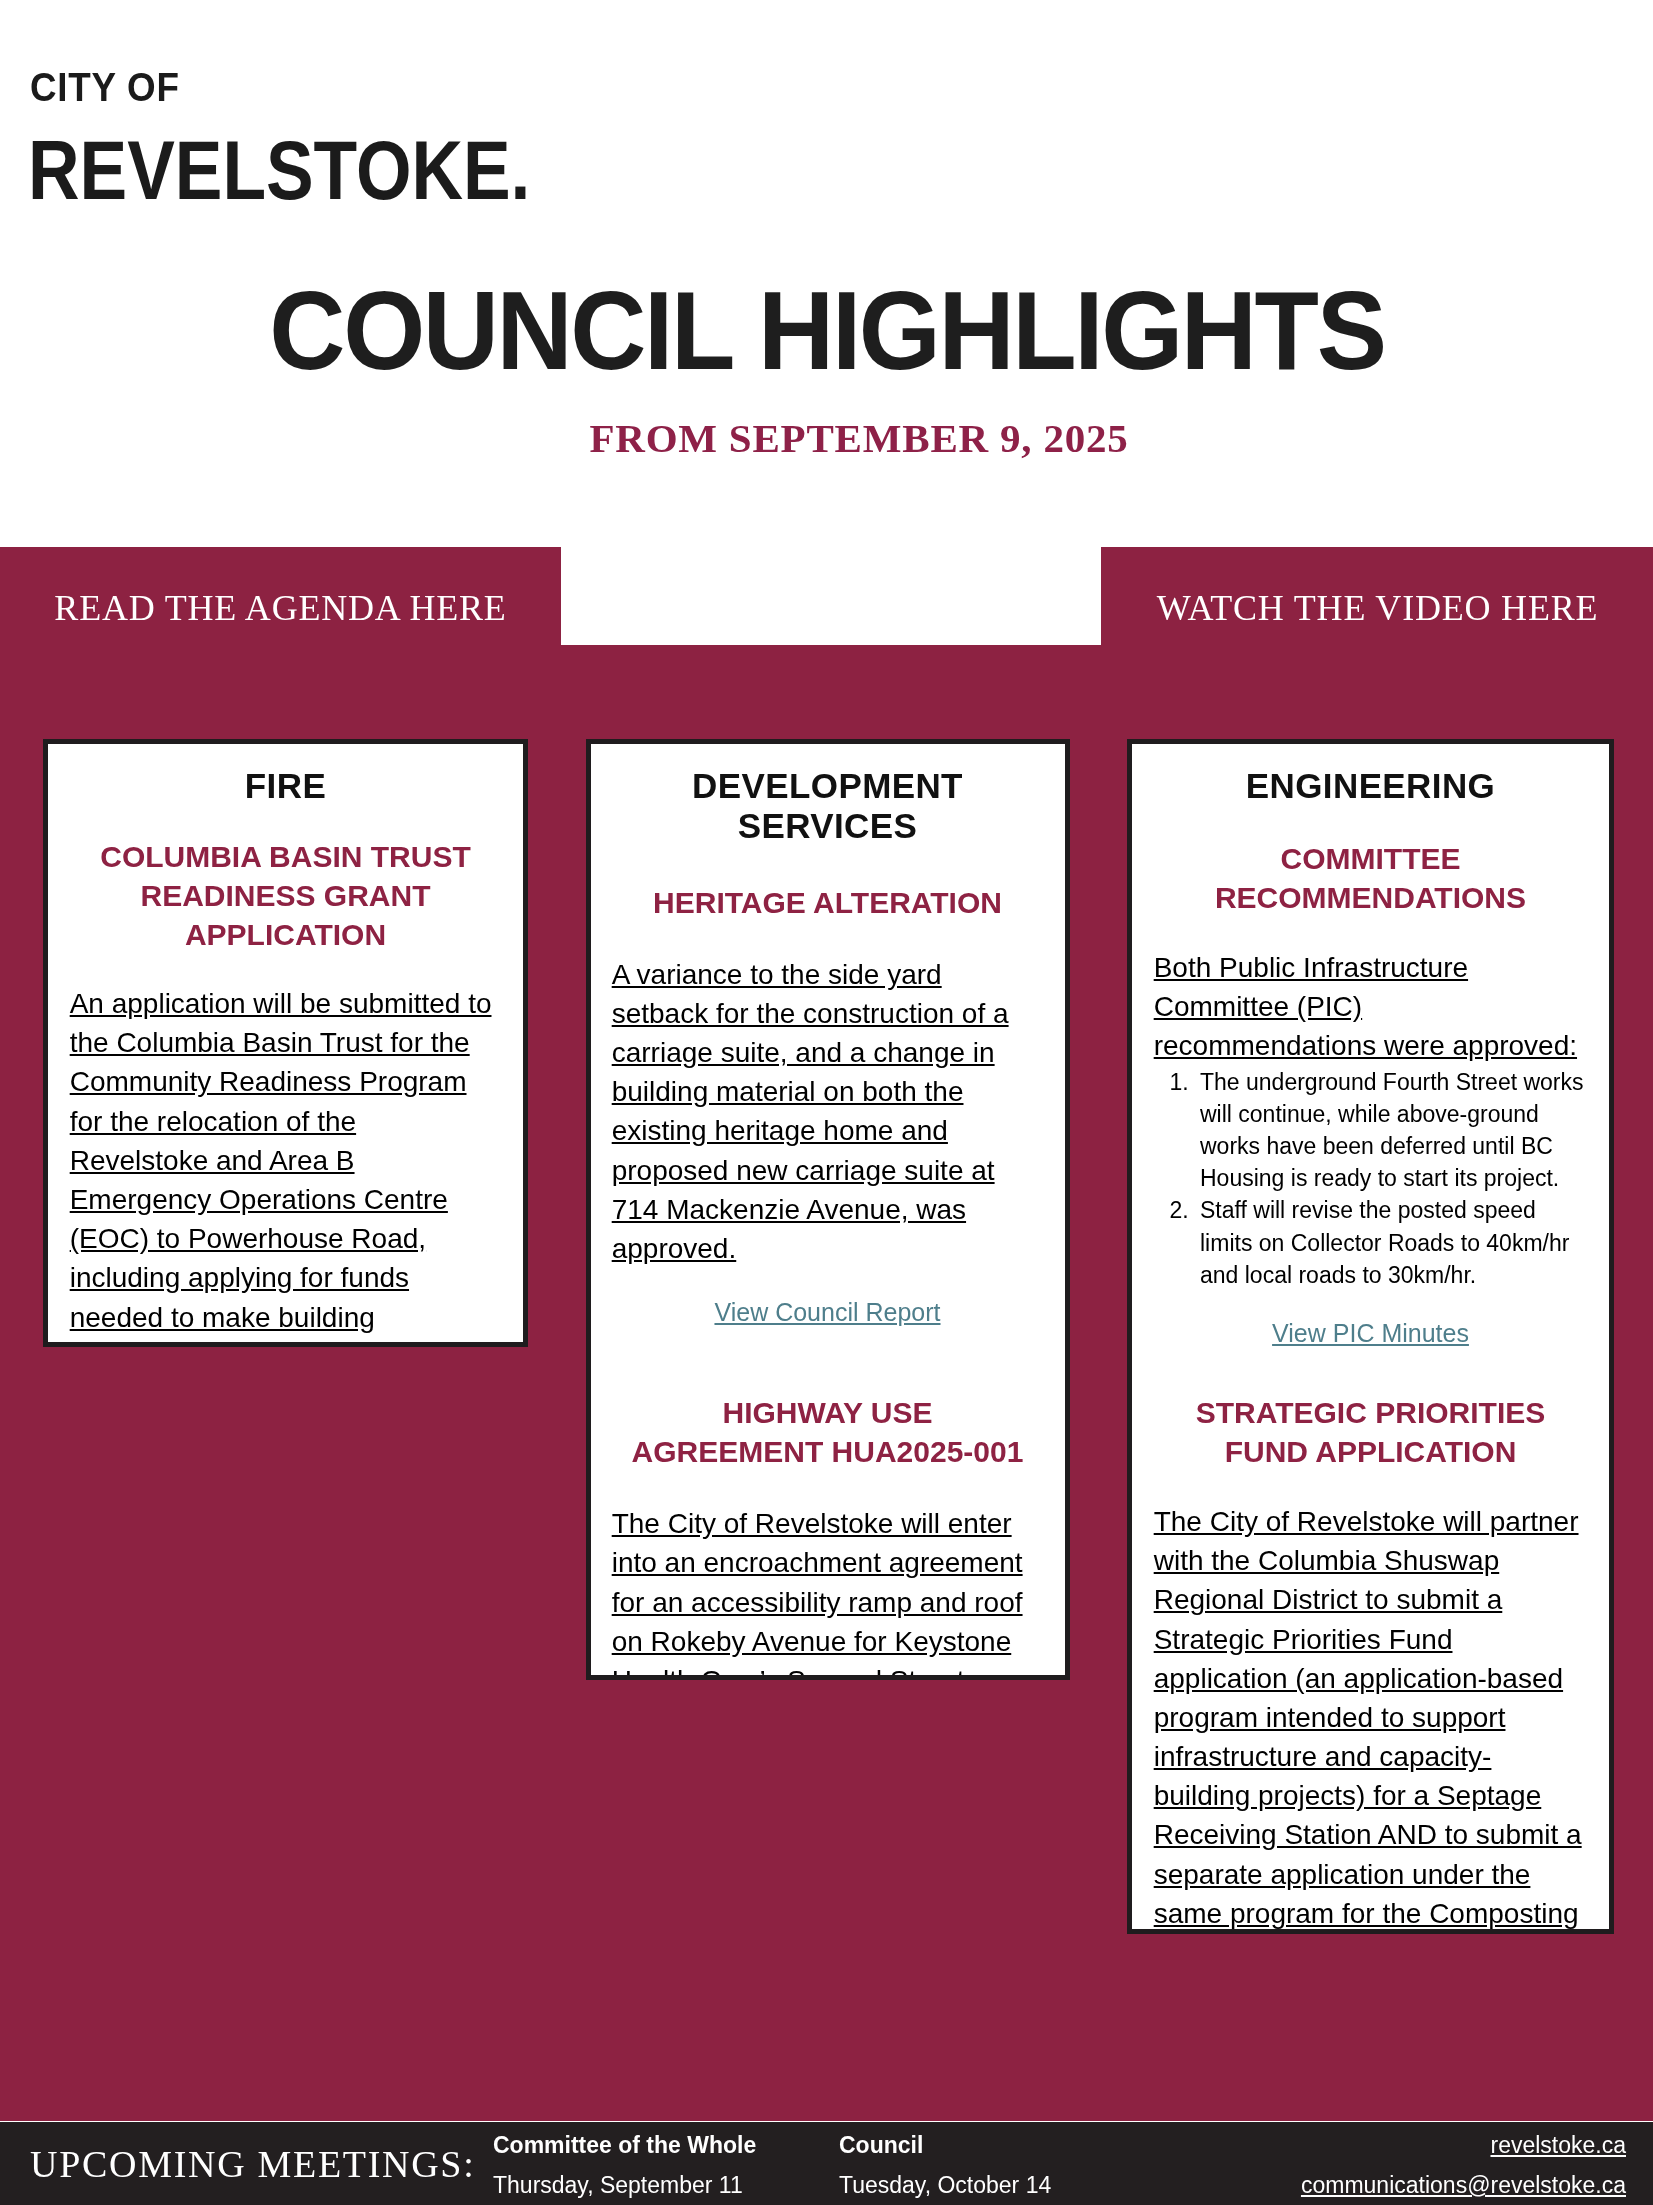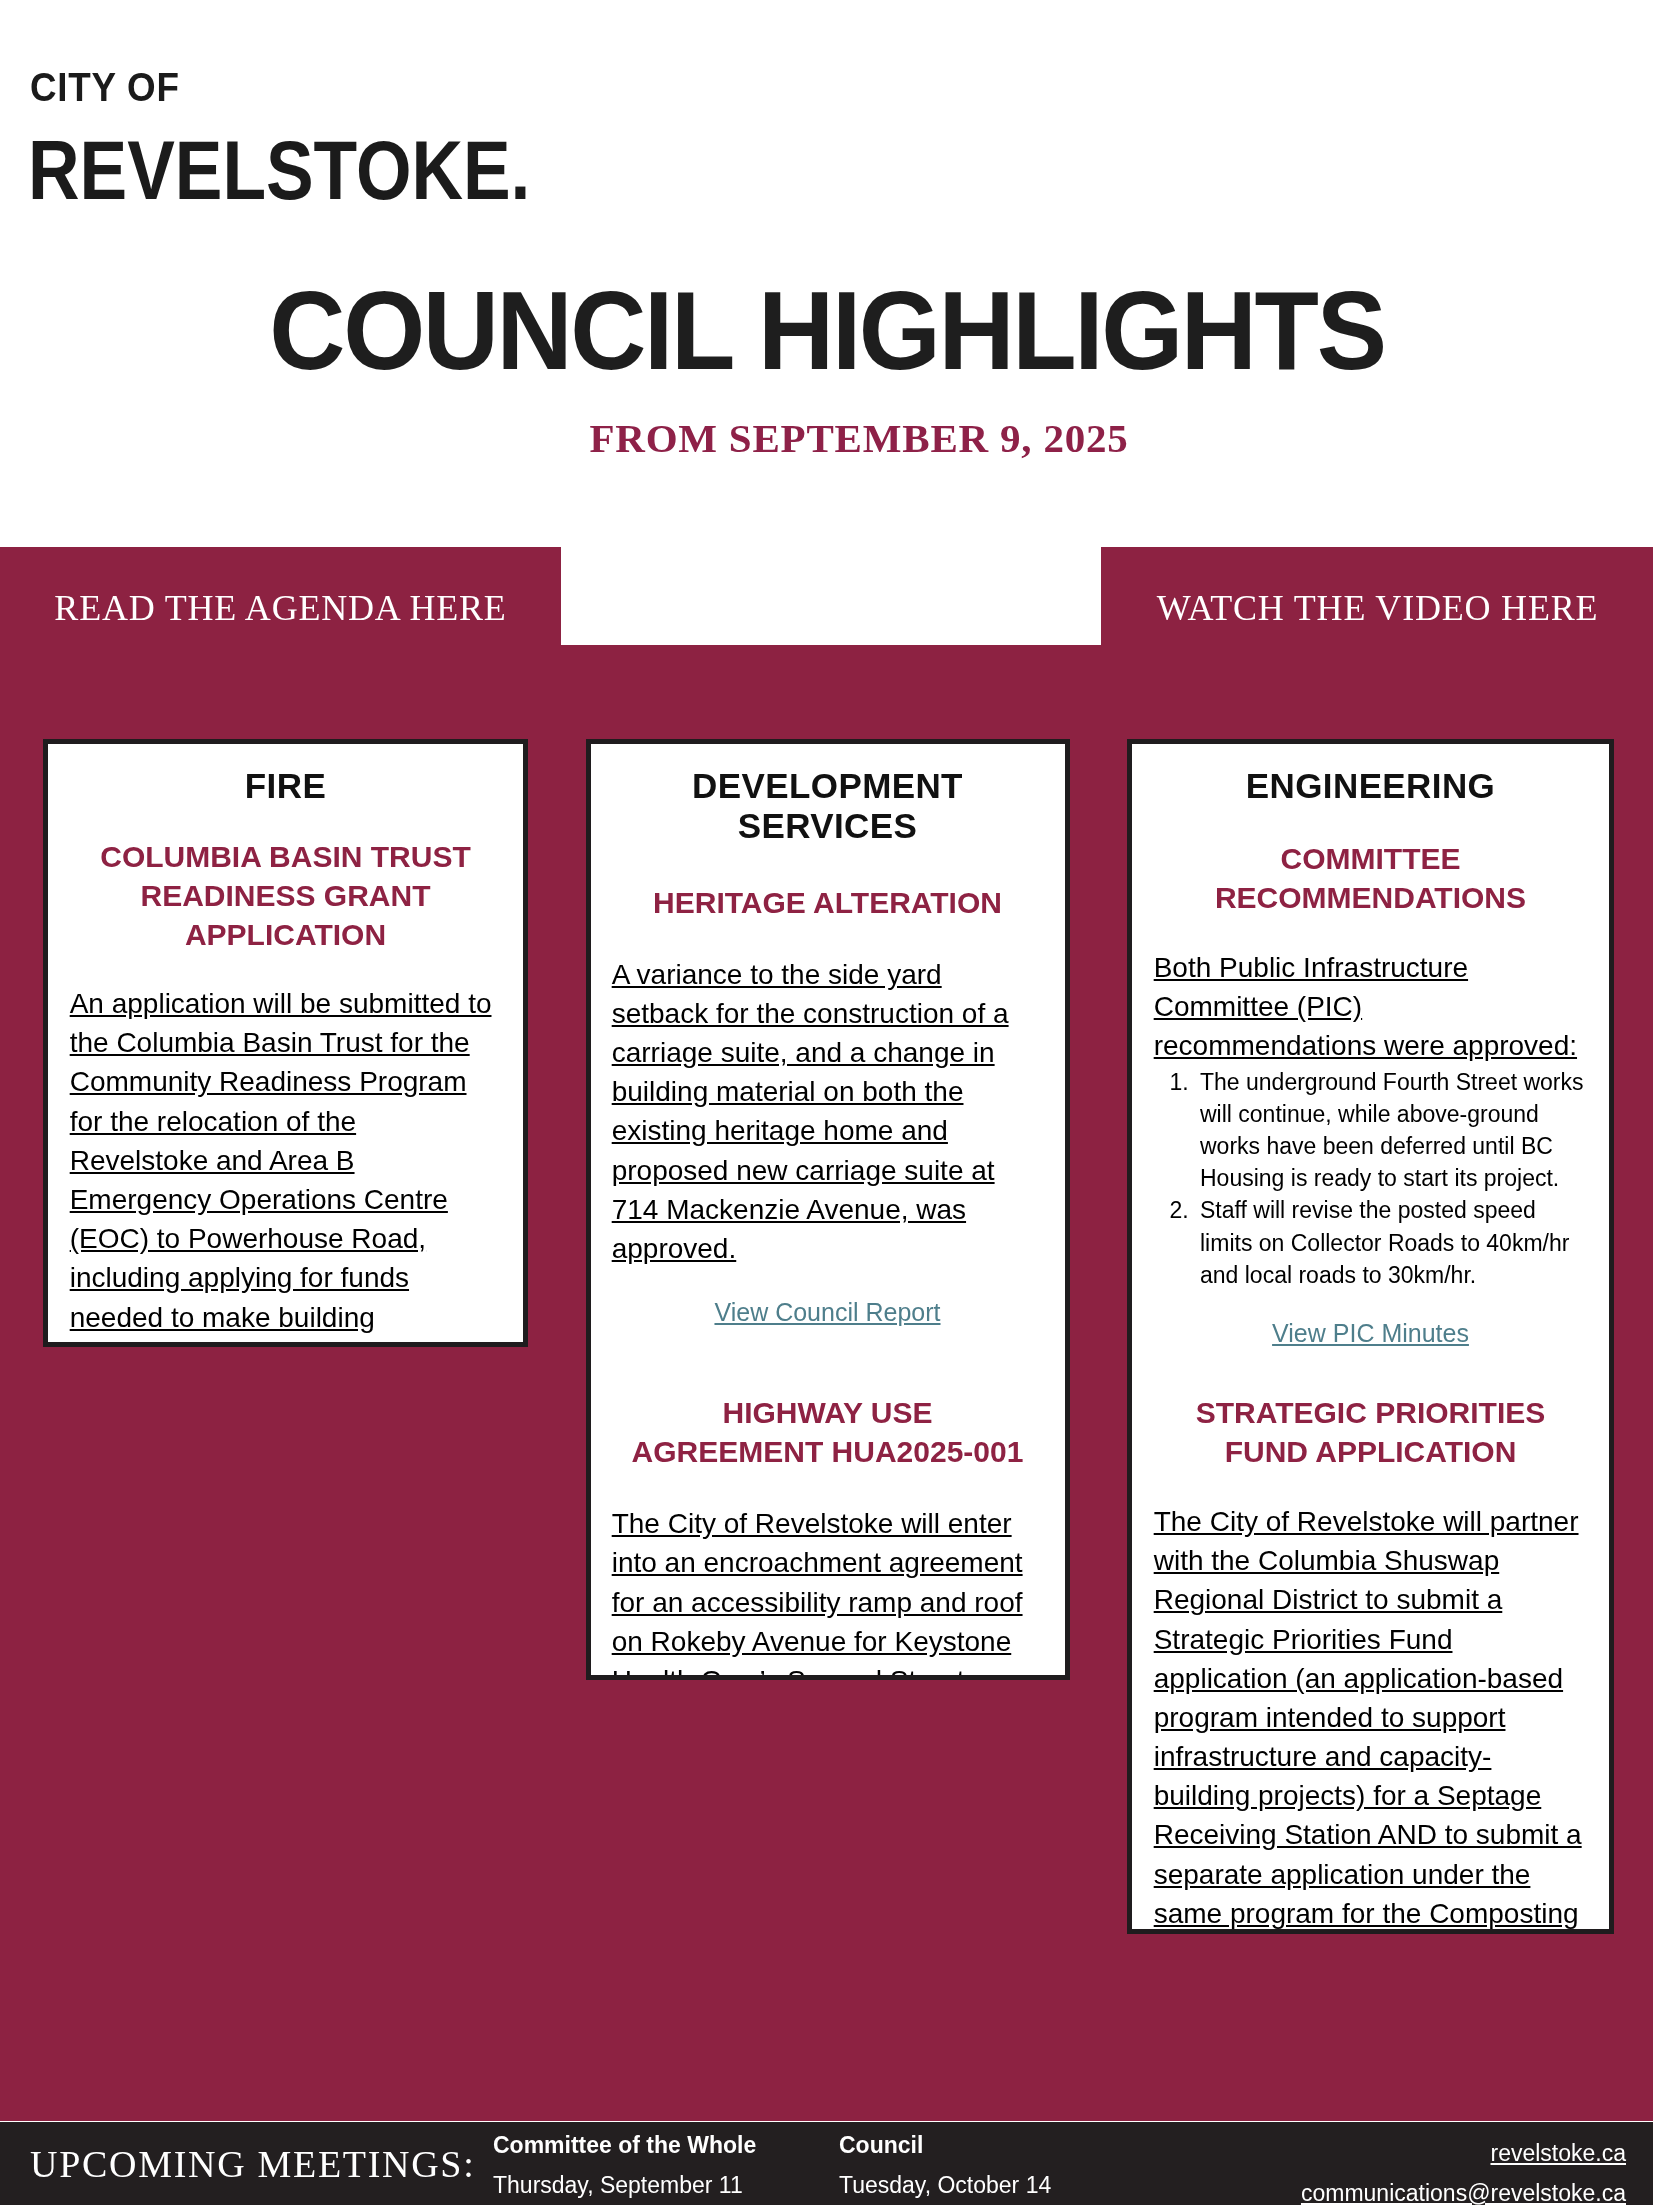--- a/index.html
+++ b/index.html
@@ -59,21 +59,21 @@
 
   
   .footer{position:absolute;left:0;top:2122px;width:1654px;height:100px;background:#231F20;}
   .footer-label{position:absolute;left:30px;top:0;height:84px;line-height:84px;
                 font-family:"Liberation Serif", serif;font-size:38px;letter-spacing:1.7px;
                 color:#ffffff;white-space:nowrap;}
   .meeting-name{position:absolute;top:10px;font-size:23px;font-weight:bold;color:#ffffff;white-space:nowrap;}
   .meeting-date{position:absolute;top:50px;font-size:23px;color:#ffffff;white-space:nowrap;}
   .m1{left:493px;} .m2{left:839px;}
   .footer-link{position:absolute;right:28px;font-size:23px;color:#ffffff;
-               text-decoration:underline;white-space:nowrap;text-align:right;cursor:pointer;margin-top:8px;}
+               text-decoration:underline;white-space:nowrap;text-align:right;cursor:pointer;}
   .fl1{top:10px;} .fl2{top:50px;}
 </style>
 </head>
 <body>
 
 <div class="logo-line1">CITY OF</div>
 <div class="logo-line2">REVELSTOKE.</div>
 <div class="main-title">COUNCIL HIGHLIGHTS</div>
 <div class="sub-title">FROM SEPTEMBER 9, 2025</div>
 

